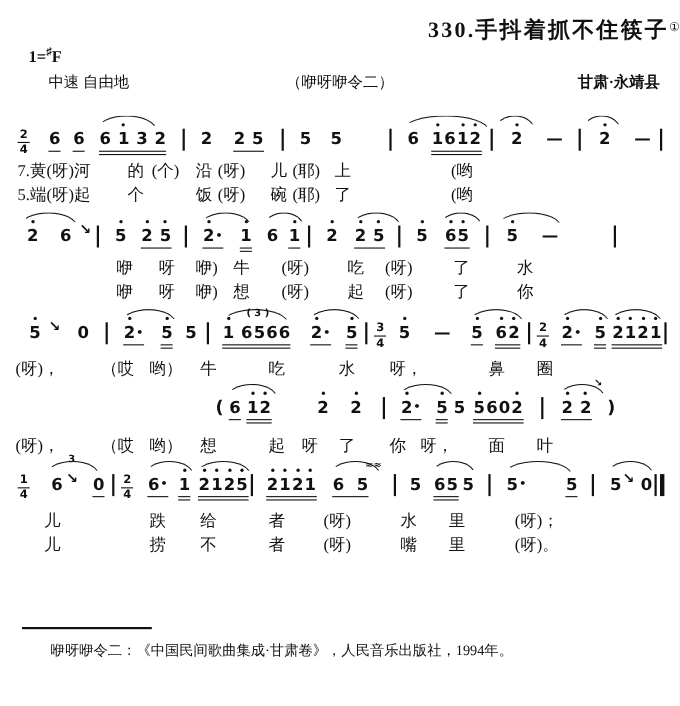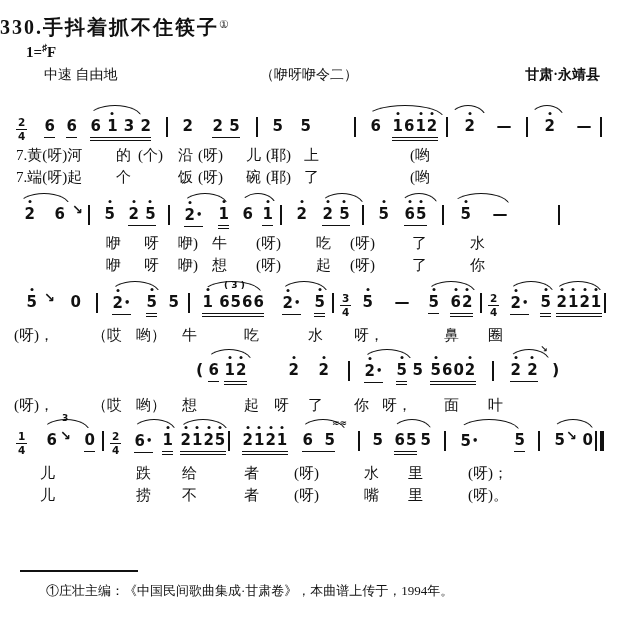--- a/index.html
+++ b/index.html
@@ -1,19 +1,19 @@
 <!DOCTYPE html>
 <html><head>
 <meta charset="utf-8">
 <style>
   html,body{margin:0;padding:0;background:#e8e8e8}
   .page{position:relative;width:618px;height:642px;background:#ffffff;color:#111;
         font-family:"Liberation Serif","DejaVu Serif",serif;overflow:hidden}
   
-  .title{position:absolute;top:14px;left:0;right:0;text-align:left;
+  .title{position:absolute;top:14px;left:0;right:0;text-align:right;
          font-size:20px;font-weight:bold;letter-spacing:2px}
   .title sup{font-size:11px;font-weight:normal;vertical-align:6px;letter-spacing:0}
   .keysig{position:absolute;left:26px;top:42px;font-size:15px;font-weight:bold}
   .keysig .sharp{font-size:10px;vertical-align:6px}
   .tempo{position:absolute;left:44px;top:66px;font-size:14px}
   .subtitle{position:absolute;left:0;right:0;top:66px;text-align:center;font-size:14px}
   .region{position:absolute;right:18px;top:66px;font-size:14px;font-weight:bold}
   
   .tok{position:absolute;font-family:"DejaVu Sans",sans-serif;font-weight:bold;
        font-size:15px;line-height:17px;white-space:nowrap;padding-bottom:2px}
@@ -95,21 +95,21 @@
       <div class="arc" style="left: 530px; width: 32px; top: 105px;"></div>
       <span class="lyr" style="left: 16px; top: 146px;">7.黄(呀)河</span>
       <span class="lyr" style="left: 116px; top: 146px;">的</span>
       <span class="lyr" style="left: 138px; top: 146px;">(个)</span>
       <span class="lyr" style="left: 178px; top: 146px;">沿</span>
       <span class="lyr" style="left: 198px; top: 146px;">(呀)</span>
       <span class="lyr" style="left: 246px; top: 146px;">儿</span>
       <span class="lyr" style="left: 266px; top: 146px;">(耶)</span>
       <span class="lyr" style="left: 304px; top: 146px;">上</span>
       <span class="lyr" style="left: 410px; top: 146px;">(哟</span>
-      <span class="lyr" style="left: 16px; top: 168px;">7.端(呀)起</span>
+      <span class="lyr" style="left: 16px; top: 168px;">5.端(呀)起</span>
       <span class="lyr" style="left: 116px; top: 168px;">个</span>
       <span class="lyr" style="left: 178px; top: 168px;">饭</span>
       <span class="lyr" style="left: 198px; top: 168px;">(呀)</span>
       <span class="lyr" style="left: 246px; top: 168px;">碗</span>
       <span class="lyr" style="left: 266px; top: 168px;">(耶)</span>
       <span class="lyr" style="left: 304px; top: 168px;">了</span>
       <span class="lyr" style="left: 410px; top: 168px;">(哟</span>
       <span class="tok" style="top: 206px; left: 24px;"><span class="ch da">2</span></span>
       <span class="tok" style="top: 206px; left: 54px;"><span class="ch">6</span></span>
       <span class="gl" style="top: 202px; left: 72px;">↘</span>
@@ -279,16 +279,16 @@
       <span class="lyr" style="left: 136px; top: 486px;">捞</span>
       <span class="lyr" style="left: 182px; top: 486px;">不</span>
       <span class="lyr" style="left: 244px; top: 486px;">者</span>
       <span class="lyr" style="left: 294px; top: 486px;">(呀)</span>
       <span class="lyr" style="left: 364px; top: 486px;">嘴</span>
       <span class="lyr" style="left: 408px; top: 486px;">里</span>
       <span class="lyr" style="left: 468px; top: 486px;">(呀)。</span>
     </div>
 
   <div class="rule"></div>
-  <div class="footnote">①庄壮主编：《中国民间歌曲集成·甘肃卷》，本曲谱上传于，1994年。</div>
+  <div class="footnote">咿呀咿令二：《中国民间歌曲集成·甘肃卷》，人民音乐出版社，1994年。</div>
 
 
 </div>
 
 </body></html>

